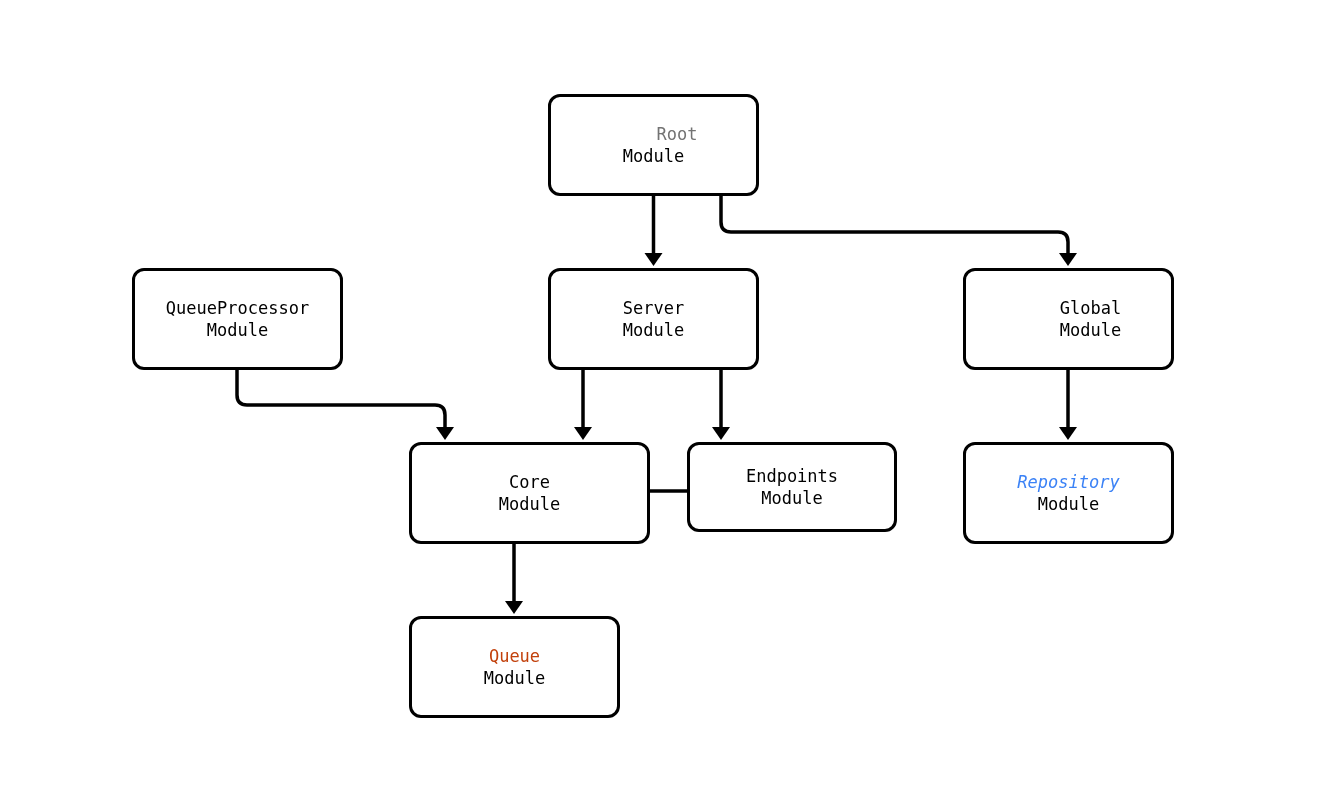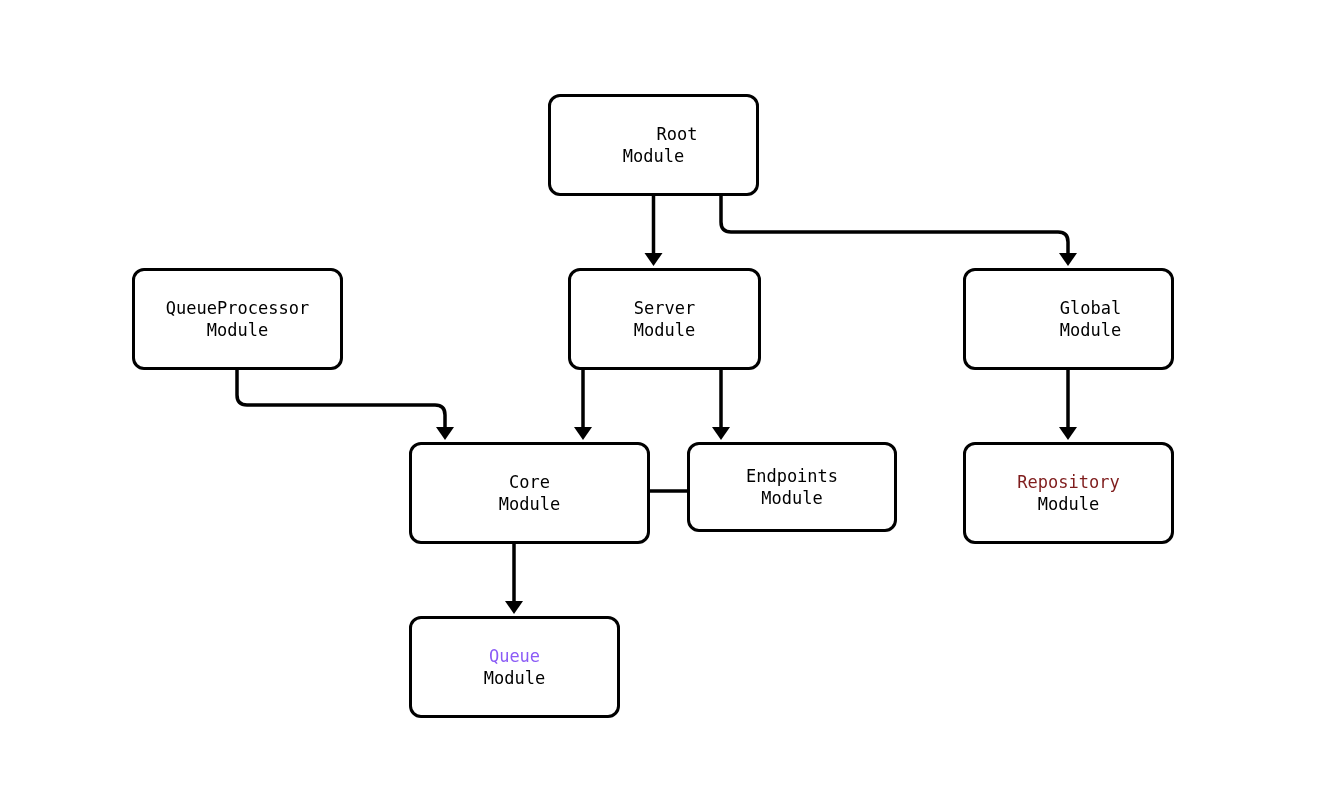--- a/index.html
+++ b/index.html
@@ -66,52 +66,52 @@
       <polygon points="445,440 436,427 454,427" fill="#000000"></polygon>
       <path d="M 687 491 L 634 491" fill="none" stroke="#000000" stroke-width="3.5" stroke-linecap="butt" stroke-linejoin="round"></path>
       <polygon points="621,491 634,482 634,500" fill="#000000"></polygon>
       <path d="M 514 544 L 514 602" fill="none" stroke="#000000" stroke-width="3.5" stroke-linecap="butt" stroke-linejoin="round"></path>
       <polygon points="514,614 505,601 523,601" fill="#000000"></polygon>
       <path d="M 1068 370 L 1068 428" fill="none" stroke="#000000" stroke-width="3.5" stroke-linecap="butt" stroke-linejoin="round"></path>
       <polygon points="1068,440 1059,427 1077,427" fill="#000000"></polygon>
     </svg>
 
   <div class="node" style="left: 548px; top: 94px; width: 211px; height: 102px; border-color: rgb(0, 0, 0);">
-    <div class="node-label" style="color: #000000; margin-left: 47px;">Root</div>
+    <div class="node-label" style="color: #737373; margin-left: 47px;">Root</div>
     <div class="node-label" style="color: rgb(0, 0, 0);">Module</div>
   </div>
 
   <div class="node" style="left: 132px; top: 268px; width: 211px; height: 102px; border-color: rgb(0, 0, 0);">
     <div class="node-label" style="color: rgb(0, 0, 0);">QueueProcessor</div>
     <div class="node-label" style="color: rgb(0, 0, 0);">Module</div>
   </div>
 
-  <div class="node" style="left: 568px; top: 268px; width: 193px; height: 102px; border-color: rgb(0, 0, 0);">
+  <div class="node" style="left: 548px; top: 268px; width: 211px; height: 102px; border-color: rgb(0, 0, 0);">
     <div class="node-label" style="color: rgb(0, 0, 0);">Server</div>
     <div class="node-label" style="color: rgb(0, 0, 0);">Module</div>
   </div>
 
   <div class="node" style="left: 963px; top: 268px; width: 211px; height: 102px; border-color: rgb(0, 0, 0); padding-left: 44px;">
     <div class="node-label" style="color: rgb(0, 0, 0);">Global</div>
     <div class="node-label" style="color: rgb(0, 0, 0);">Module</div>
   </div>
 
   <div class="node" style="left: 409px; top: 442px; width: 241px; height: 102px; border-color: rgb(0, 0, 0);">
     <div class="node-label" style="color: rgb(0, 0, 0);">Core</div>
     <div class="node-label" style="color: rgb(0, 0, 0);">Module</div>
   </div>
 
   <div class="node" style="left: 687px; top: 442px; width: 210px; height: 90px; border-color: rgb(0, 0, 0);">
     <div class="node-label" style="color: rgb(0, 0, 0);">Endpoints</div>
     <div class="node-label" style="color: rgb(0, 0, 0);">Module</div>
   </div>
 
   <div class="node" style="left: 963px; top: 442px; width: 211px; height: 102px; border-color: rgb(0, 0, 0);">
-    <div class="node-label" style="color: #7f1d1d;">Repository</div>
+    <div class="node-label" style="color: #3b82f6; font-style: italic;">Repository</div>
     <div class="node-label" style="color: rgb(0, 0, 0);">Module</div>
   </div>
 
   <div class="node" style="left: 409px; top: 616px; width: 211px; height: 102px; border-color: rgb(0, 0, 0);">
-    <div class="node-label" style="color: #8b5cf6;">Queue</div>
+    <div class="node-label" style="color: #c2410c;">Queue</div>
     <div class="node-label" style="color: rgb(0, 0, 0);">Module</div>
   </div>
 
 </div>
 
 </body></html>

